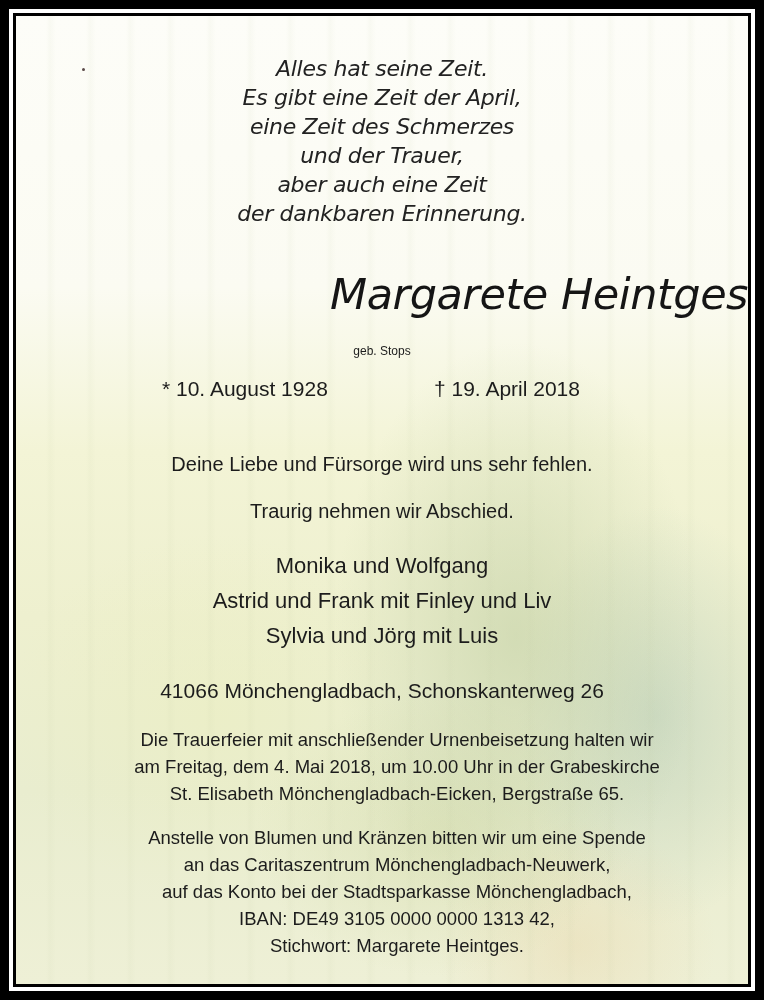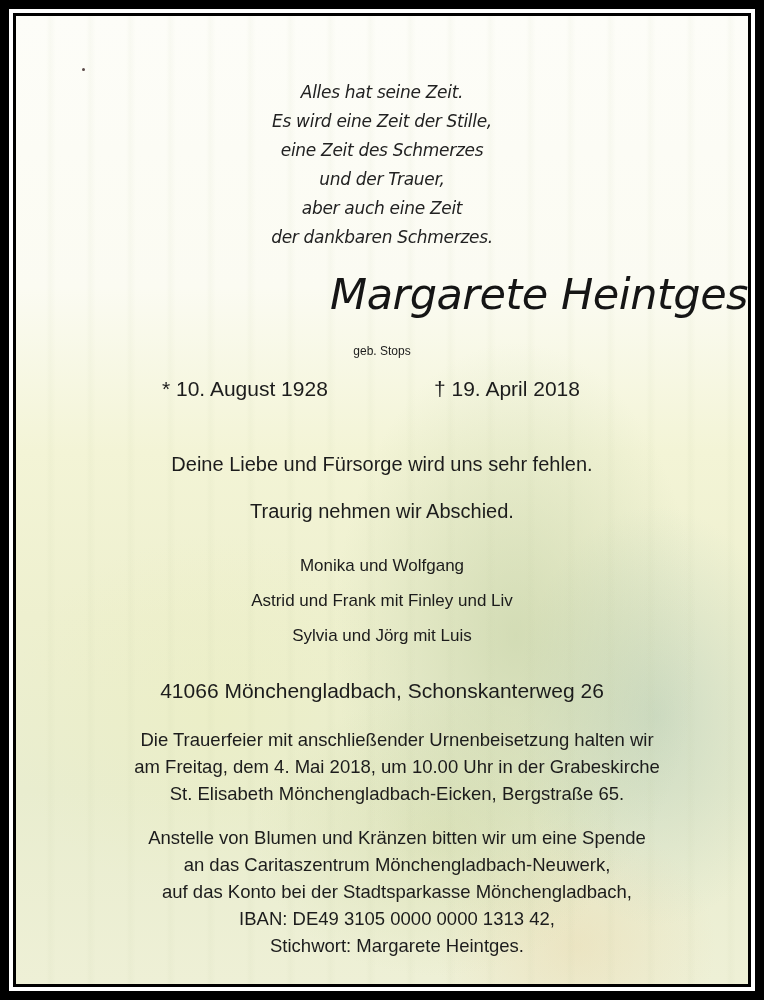--- a/index.html
+++ b/index.html
@@ -58,25 +58,24 @@
       position: absolute;
       left: 0; top: 0; right: 0; bottom: 0;
       text-align: center;
     }
     .poem {
       position: absolute;
       top: 38px;
       left: 0; right: 0;
       font-family: "DejaVu Sans", sans-serif;
       font-style: italic;
-      font-size: 17px;
+      font-size: 22px;
       line-height: 29px;
       color: #222;
       letter-spacing: -0.3px;
-      margin-top: 24px;
     }
     .poem div { white-space: nowrap; }
     .name {
       position: absolute;
       top: 252px;
       left: 0; right: 0;
       font-family: "DejaVu Sans", sans-serif;
       font-style: italic;
       font-size: 43px;
       line-height: 52px;
@@ -121,21 +120,21 @@
     }
     .farewell {
       top: 481px;
       font-size: 20px;
       line-height: 28px;
     }
     .family {
       position: absolute;
       top: 532px;
       left: 0; right: 0;
-      font-size: 17px;
+      font-size: 22px;
       line-height: 35px;
     }
     .family div { white-space: nowrap; }
     .address {
       top: 660px;
       font-size: 21px;
       line-height: 30px;
     }
     .service {
       position: absolute;
@@ -167,25 +166,25 @@
 <div class="frame-inner"></div>
 
 <div class="paper">
   <div class="streaks"></div>
   <span class="speck" style="left:66px; top:52px;"></span>
 
   <div class="content">
 
     <div class="poem">
       <div>Alles hat seine Zeit.</div>
-      <div>Es wird eine Zeit der Stille,</div>
+      <div>Es gibt eine Zeit der April,</div>
       <div>eine Zeit des Schmerzes</div>
       <div>und der Trauer,</div>
       <div>aber auch eine Zeit</div>
-      <div>der dankbaren Schmerzes.</div>
+      <div>der dankbaren Erinnerung.</div>
     </div>
 
     <div class="name">Margarete Heintges</div>
     <div class="maiden">geb. Stops</div>
 
     <div class="dates">
       <span class="date-birth">* 10. August 1928</span>
       <span class="date-death">† 19. April 2018</span>
     </div>
 

